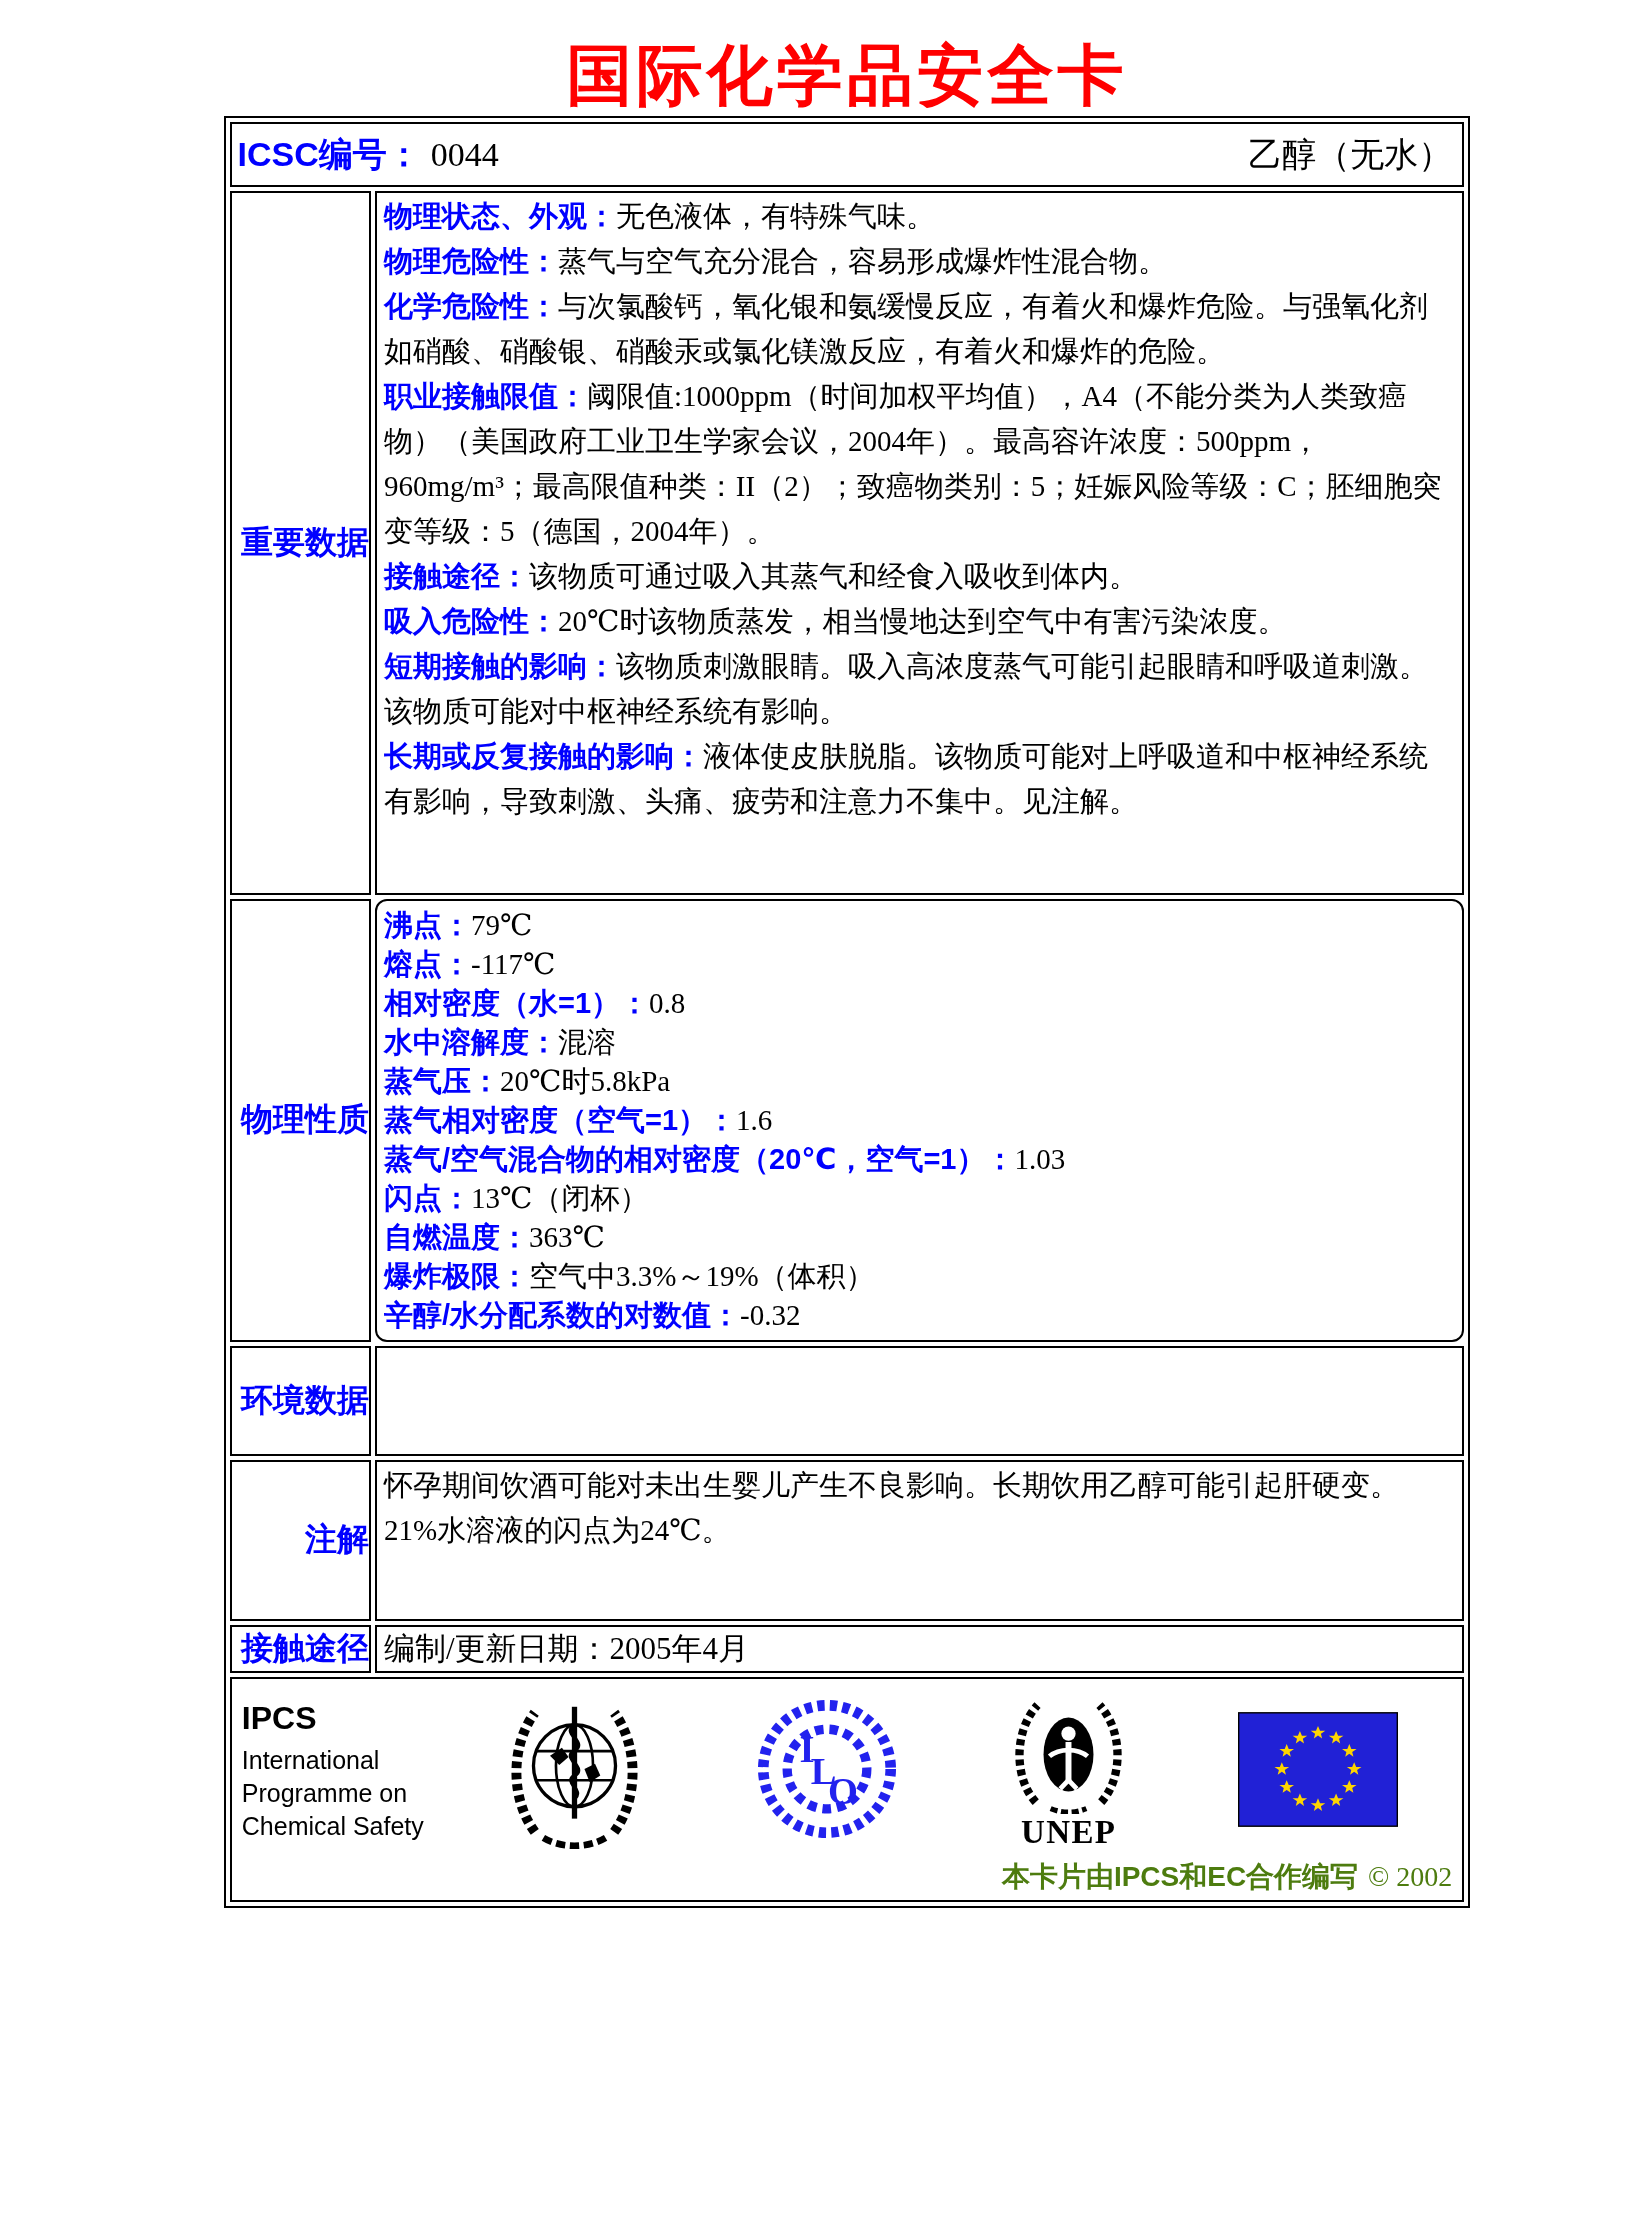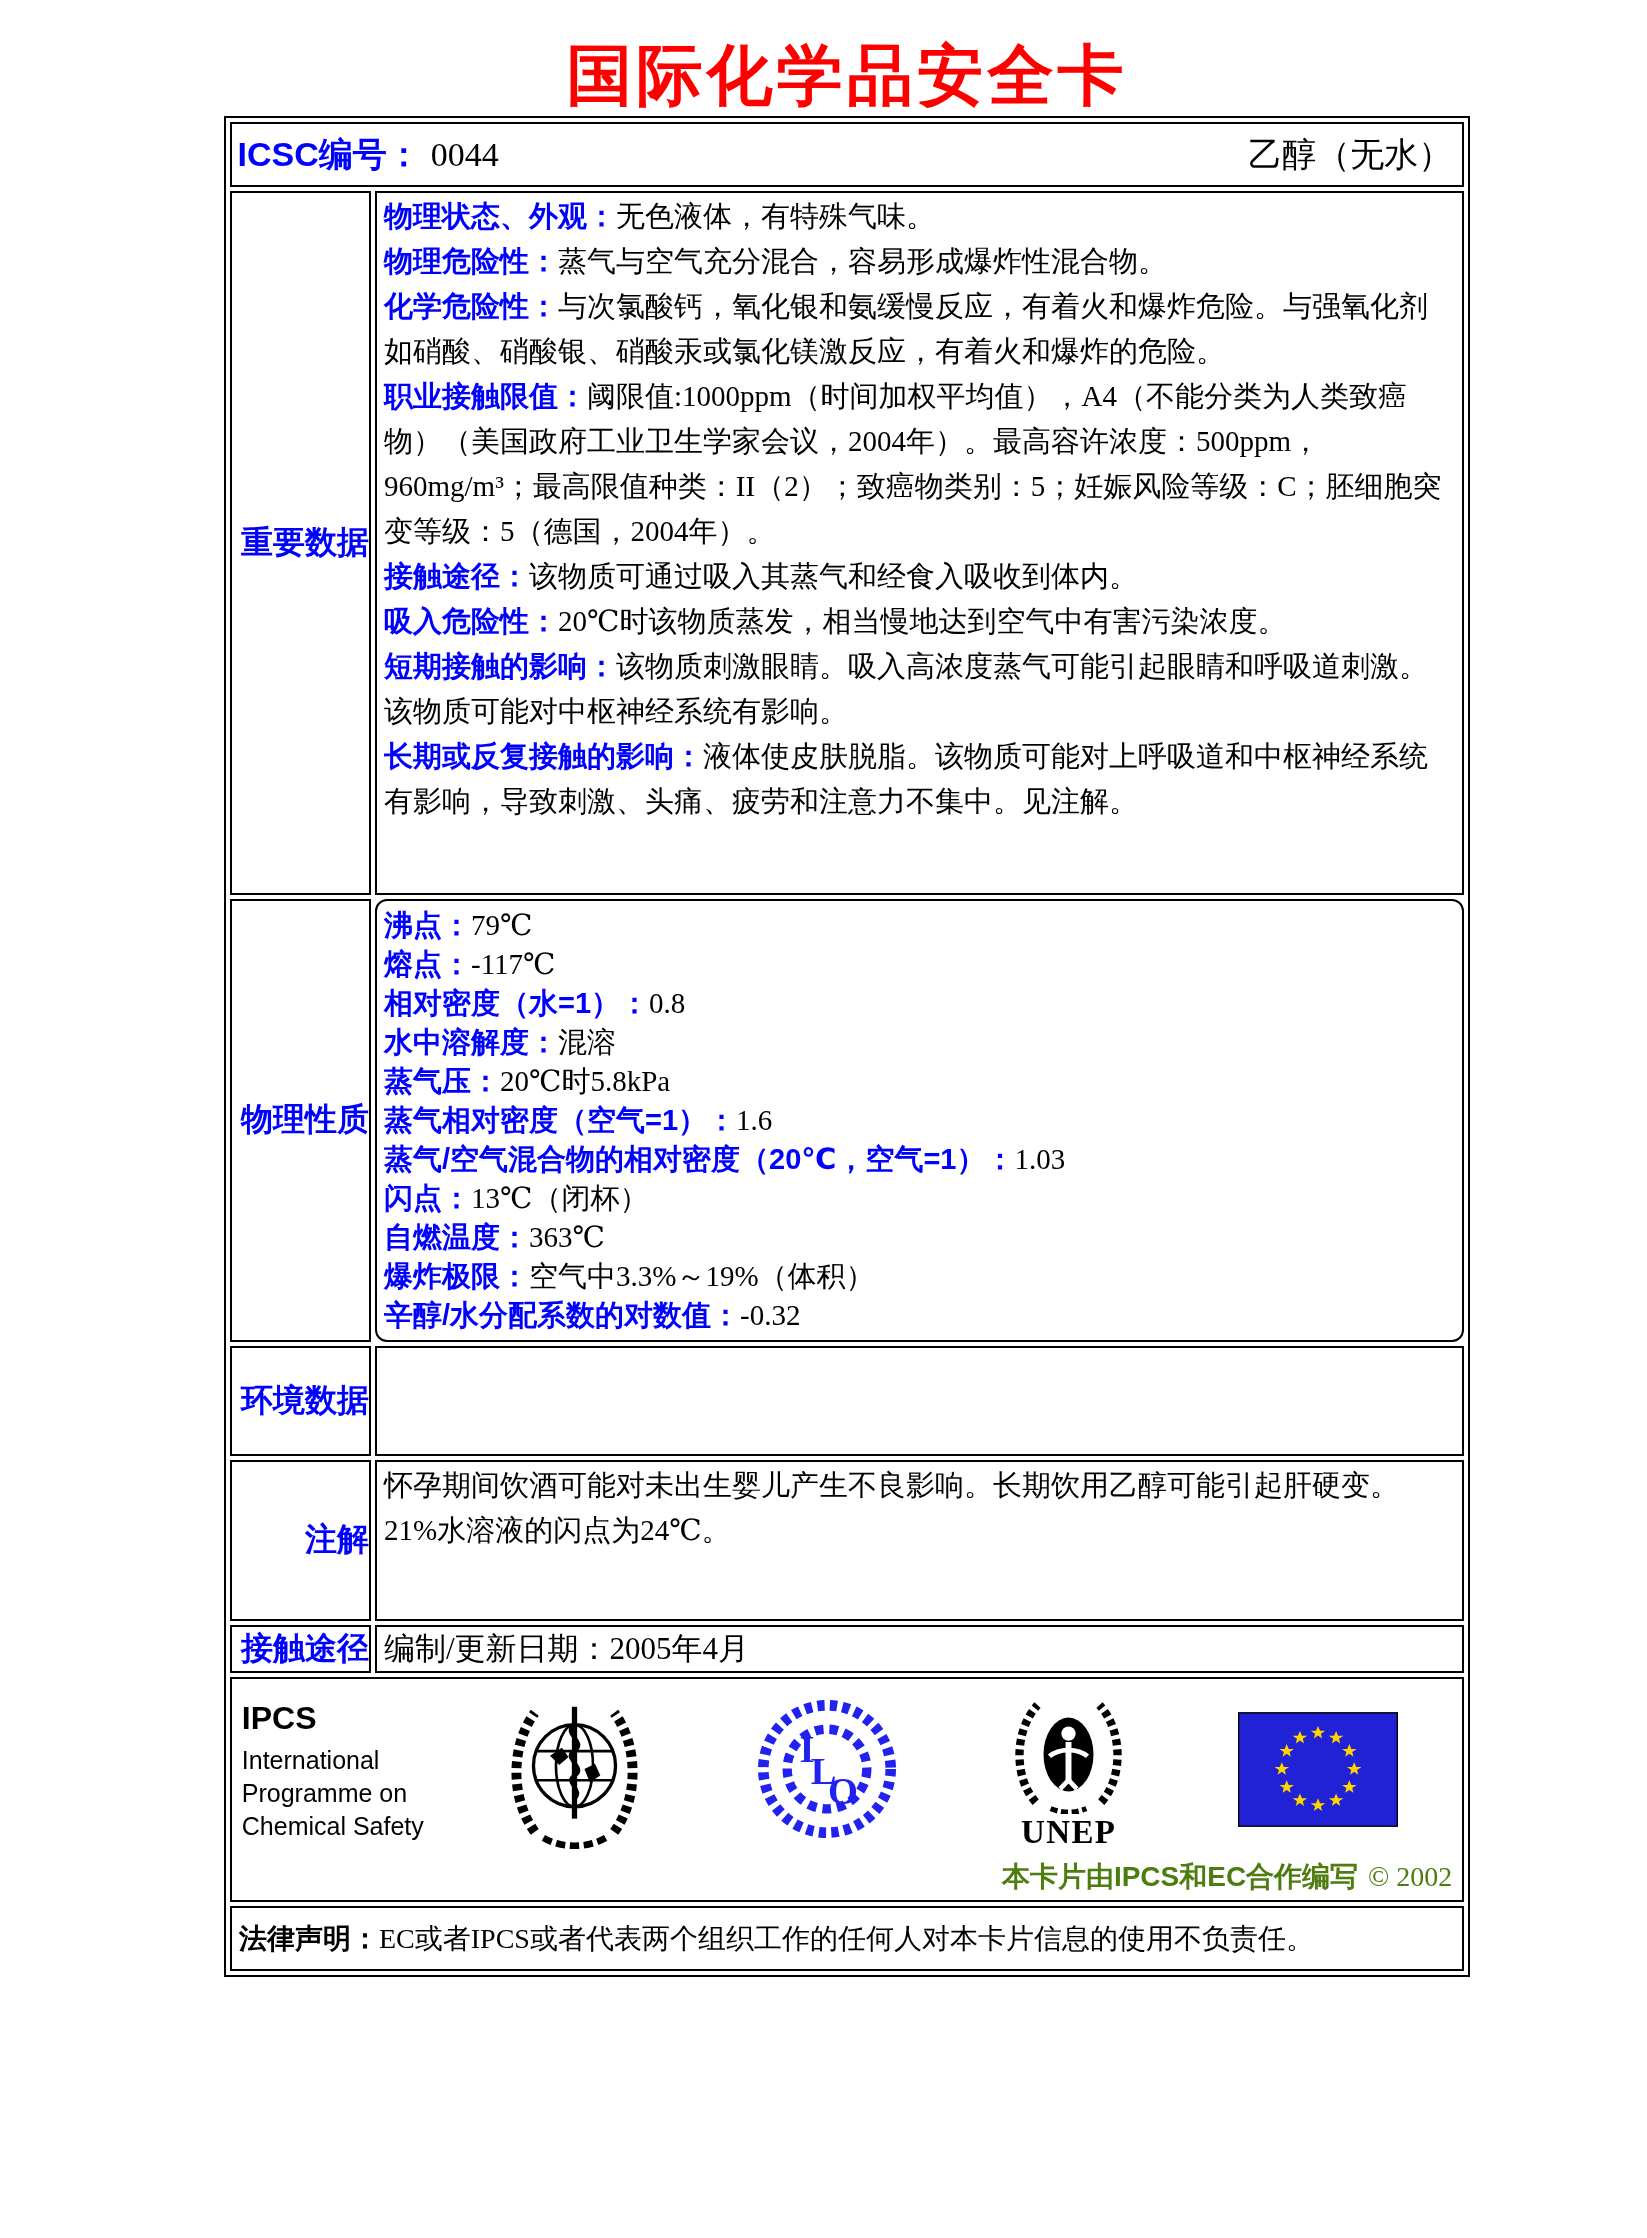--- a/index.html
+++ b/index.html
@@ -227,25 +227,18 @@
 
               </div>
             </div>
             <div class="caption">
               <span class="credit">本卡片由IPCS和EC合作编写</span><span class="copyright">© 2002</span>
             </div>
           </div>
         </td>
       </tr>
 
-      <tr>
-        <td class="cell-legal" colspan="2">
-          <div class="legal">
-            <span class="legal-label">法律声明：</span><span>EC或者IPCS或者代表两个组织工作的任何人对本卡片信息的使用不负责任。</span>
-          </div>
-        </td>
-      </tr>
     </tbody>
       </table>
 
   </div>
 </div>
 
 
 </body></html>

